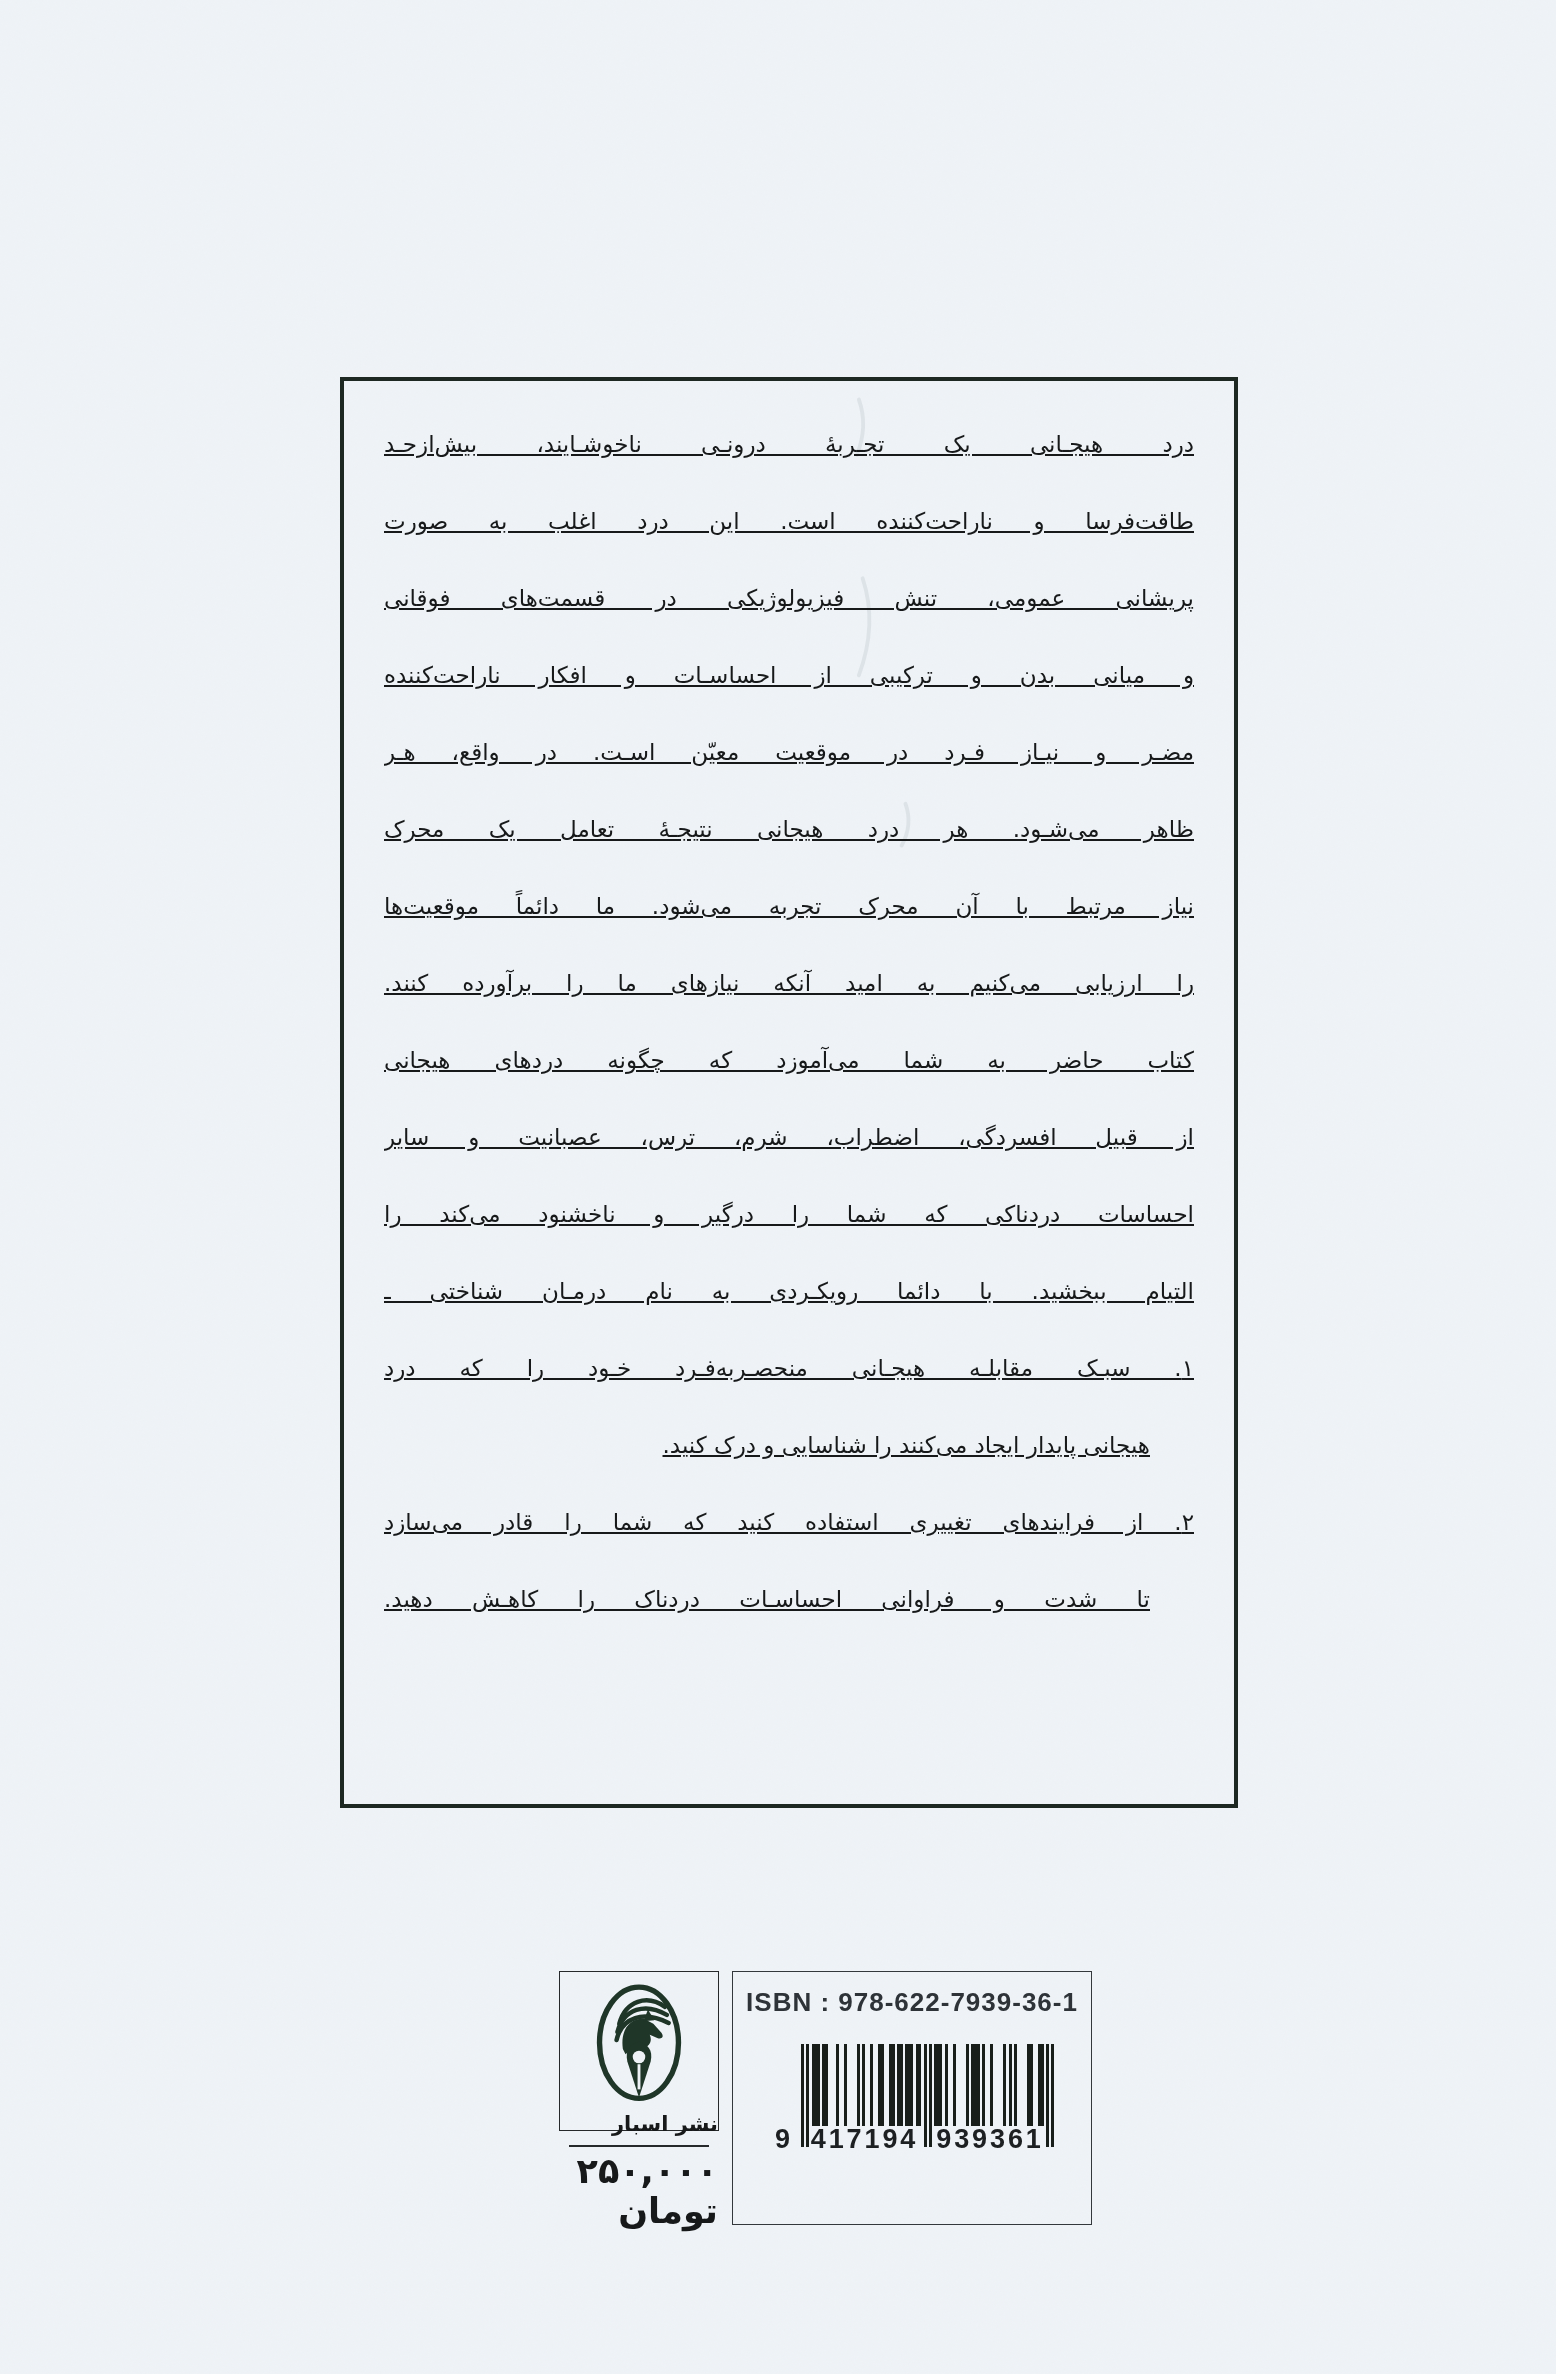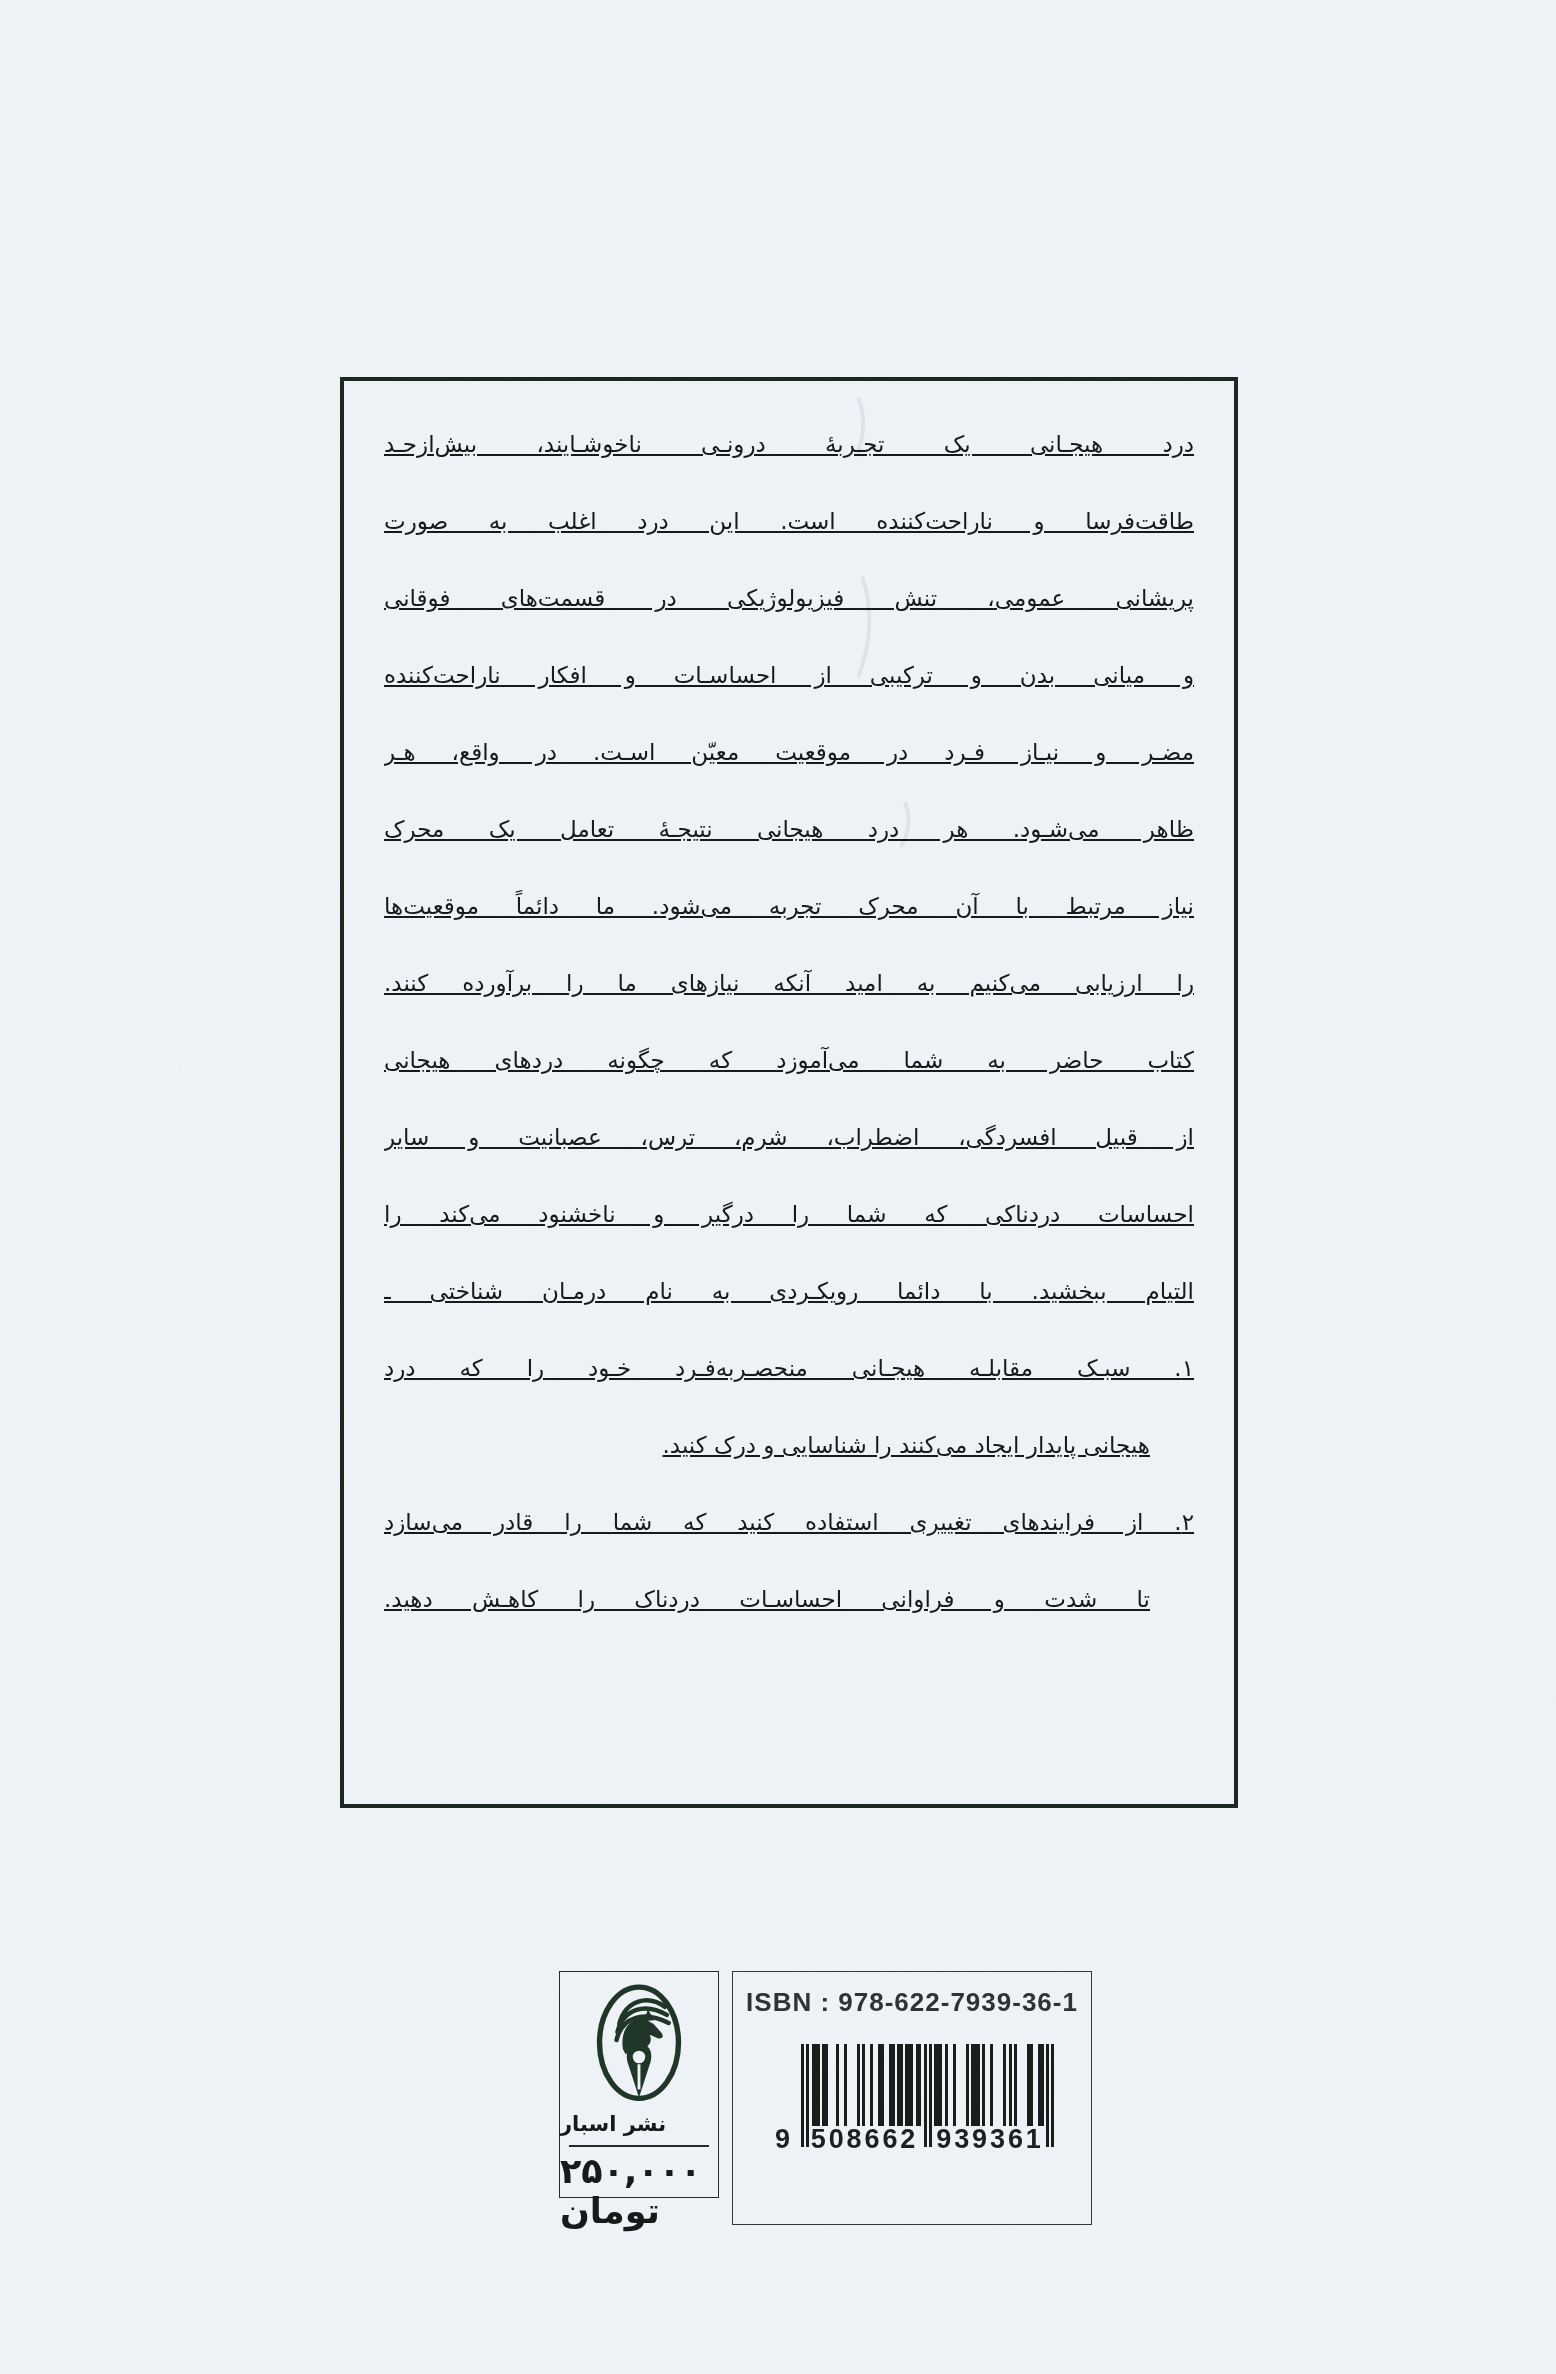--- a/index.html
+++ b/index.html
@@ -37,23 +37,23 @@
     text-align:justify;
     font-family:"DejaVu Sans",sans-serif;
     text-decoration:underline;
   }
   .blurb-line.fill{white-space:normal;text-align-last:justify}
   .blurb-line.end{white-space:normal;text-align:right;text-align-last:right}
   .blurb-line.indent{padding-right:44px}
 
   
   .publisher-box{
-    position:absolute;left:559px;top:1971px;width:160px;height:227px;
+    position:absolute;left:559px;top:1971px;width:160px;height:160px;
     border:1.9px solid #26292b;
-    text-align:left;direction:rtl;
+    text-align:right;direction:rtl;
   }
   .publisher-logo{position:absolute;left:50%;top:6.7px;transform:translateX(-50%)}
   .publisher-name{
     position:absolute;top:140px;left:0;right:0;
     font-size:21px;font-weight:bold;color:var(--ink);letter-spacing:0.5px;
   }
   .publisher-divider{
     position:absolute;top:173px;left:8.6px;right:8.6px;height:1.9px;background:#26292b;
   }
   .publisher-price{
@@ -139,21 +139,21 @@
   </svg>
   <div class="publisher-name">نشر اسبار</div>
   <div class="publisher-divider"></div>
   <div class="publisher-price">۲۵۰,۰۰۰ تومان</div>
 </div>
 
 <div class="isbn-box">
   <div class="isbn-label">ISBN : 978-622-7939-36-1</div>
   <div class="barcode" id="barcode">
     <div class="digits" style="left:-28.5px;width:23px">9</div>
-    <div class="digits" style="left:9.5px;width:108px">508662</div>
+    <div class="digits" style="left:9.5px;width:108px">417194</div>
     <div class="digits" style="left:135px;width:108px">939361</div>
   <div class="bar" style="left: 0px; width: 2.7px; height: 103px;"></div>
       <div class="bar" style="left: 5.3px; width: 2.7px; height: 103px;"></div>
       <div class="bar" style="left: 10.7px; width: 2.7px; height: 82px;"></div>
       <div class="bar" style="left: 13.3px; width: 2.7px; height: 82px;"></div>
       <div class="bar" style="left: 16px; width: 2.7px; height: 82px;"></div>
       <div class="bar" style="left: 21px; width: 2.7px; height: 82px;"></div>
       <div class="bar" style="left: 24px; width: 2.7px; height: 82px;"></div>
       <div class="bar" style="left: 35px; width: 2.7px; height: 82px;"></div>
       <div class="bar" style="left: 43px; width: 2.7px; height: 82px;"></div>

